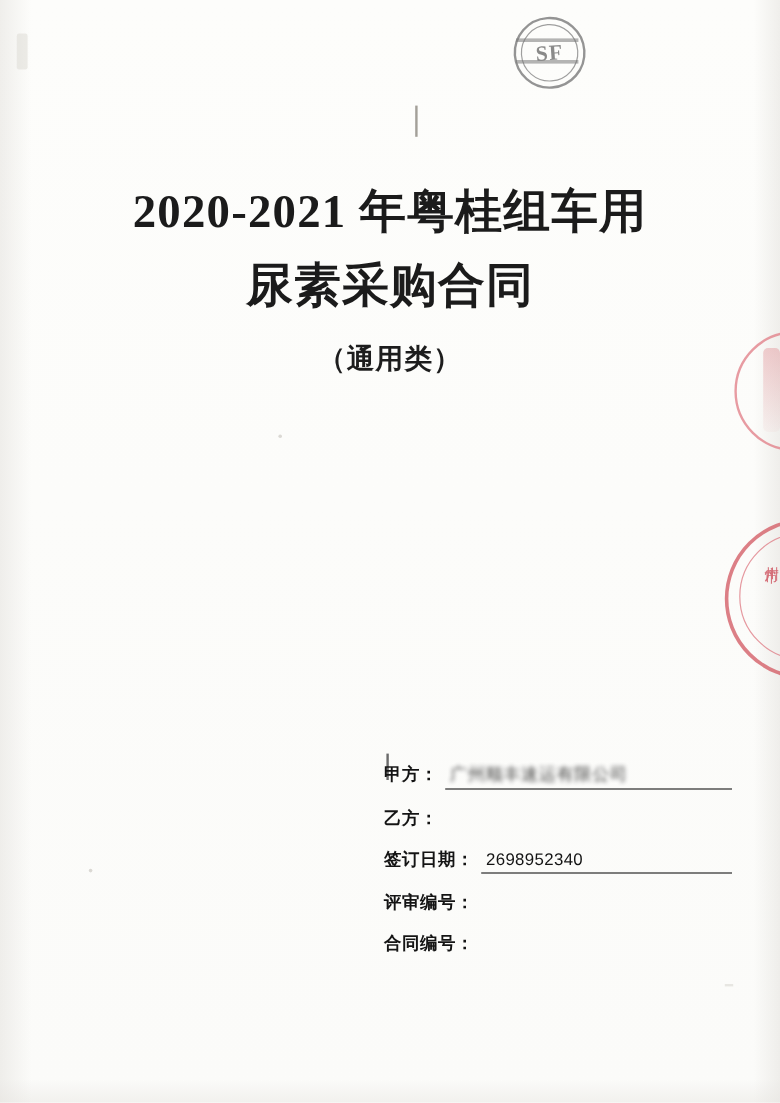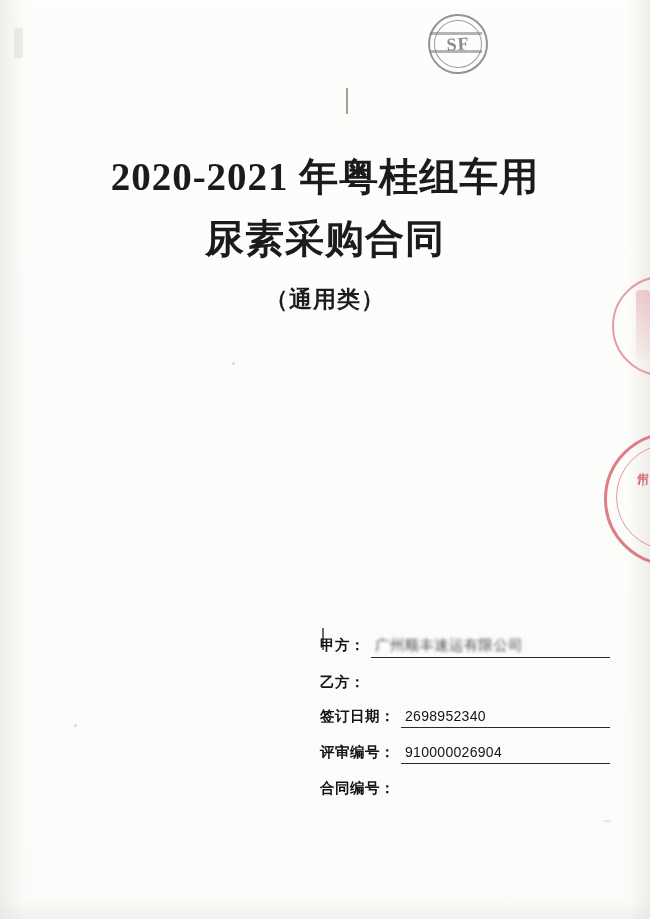--- a/index.html
+++ b/index.html
@@ -269,21 +269,20 @@
       <span class="field-label">乙方：</span>
     </div>
 
     <div class="field-row">
       <span class="field-label">签订日期：</span>
       <span class="field-value mono">2698952340</span>
     </div>
 
     <div class="field-row">
       <span class="field-label">评审编号：</span>
-      <span class="field-value mono">910000026904</span>
     </div>
 
     <div class="field-row date-row">
       <span class="field-label">合同编号：</span>
     </div>
 
   </div>
 
 </div>
 

